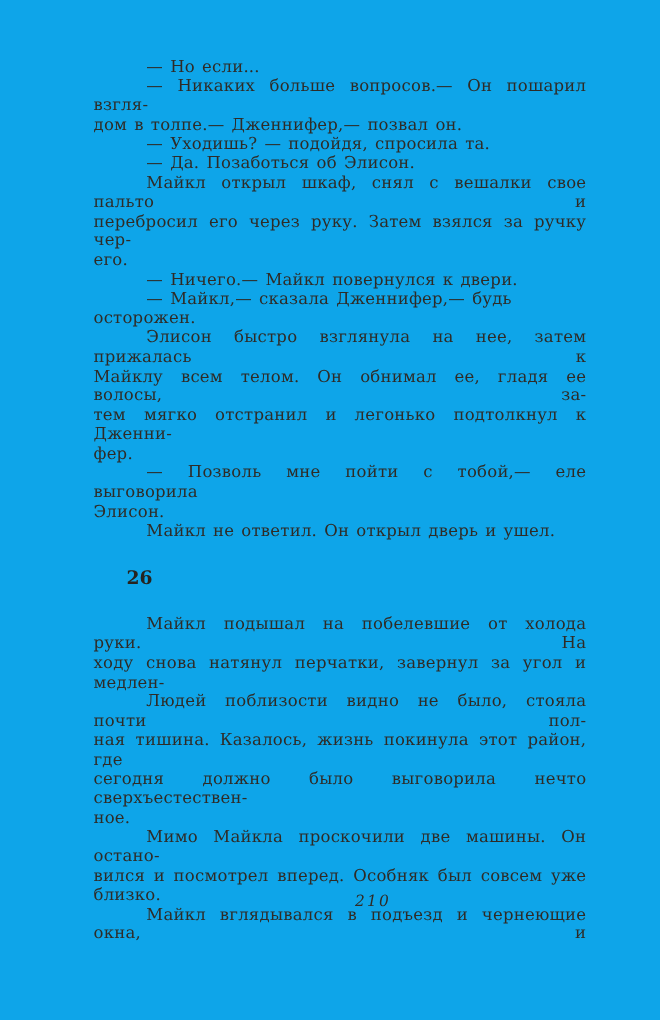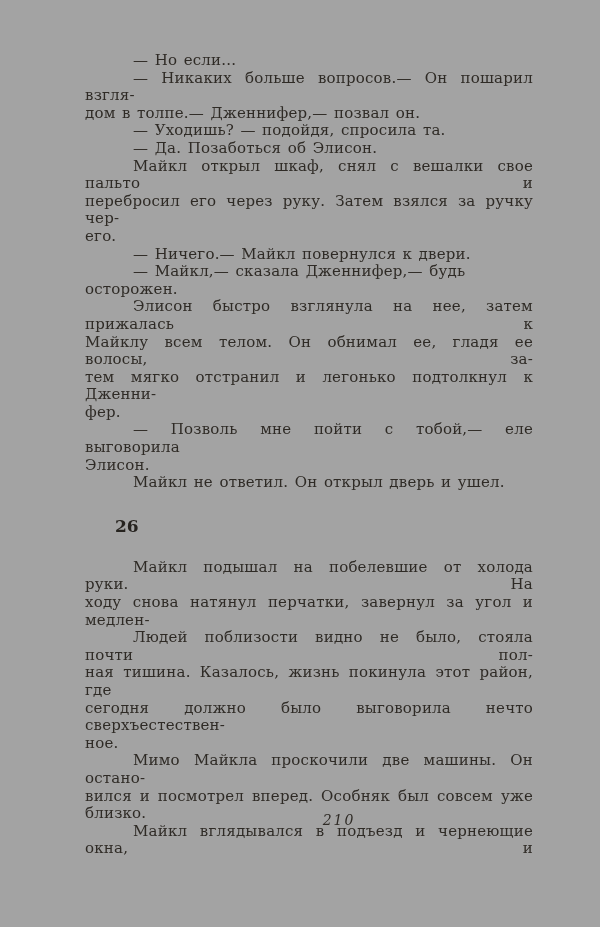--- a/index.html
+++ b/index.html
@@ -4,21 +4,21 @@
 <style>
   html, body {
     margin: 0;
     padding: 0;
     background: #ffffff;
   }
   .sheet {
     position: relative;
     width: 600px;
     height: 927px;
-    background: #a3a3a3;
+    background: #0ea5e9;
     font-family: "DejaVu Serif", "Liberation Serif", serif;
     color: #2f2b26;
     overflow: hidden;
   }
   .text-block {
     position: absolute;
     left: 85px;
     top: 52px;
     width: 448px;
   }

